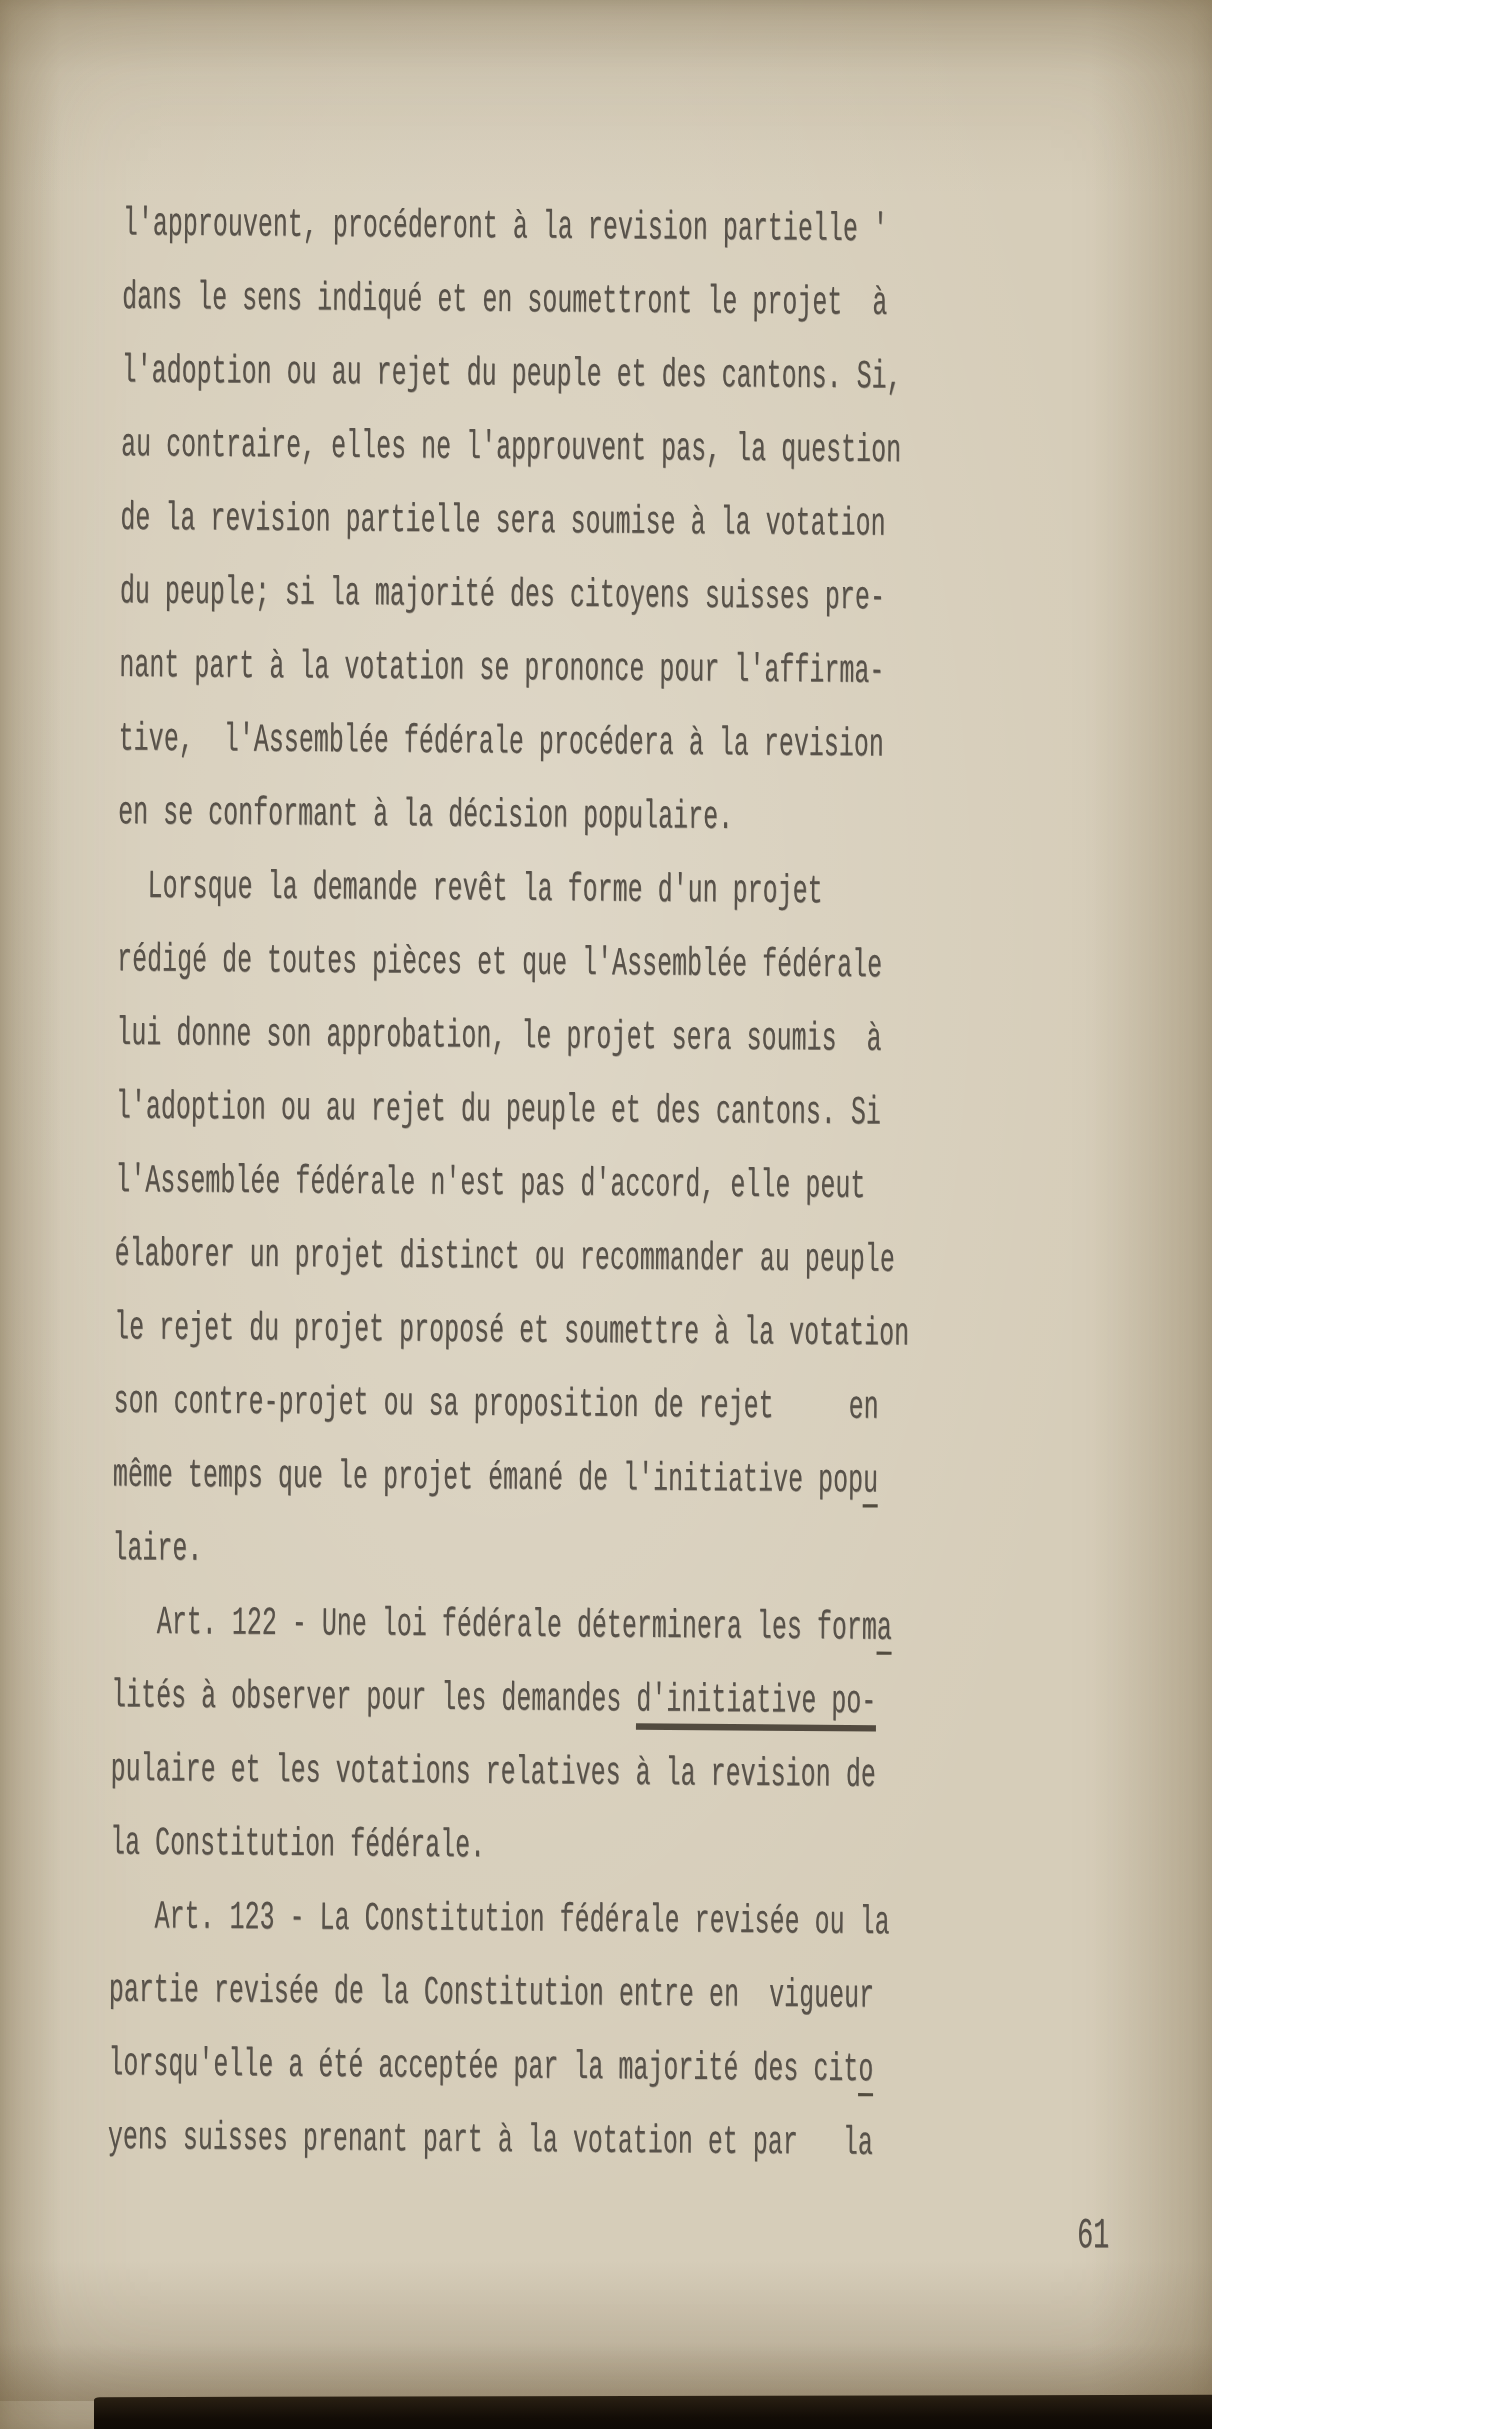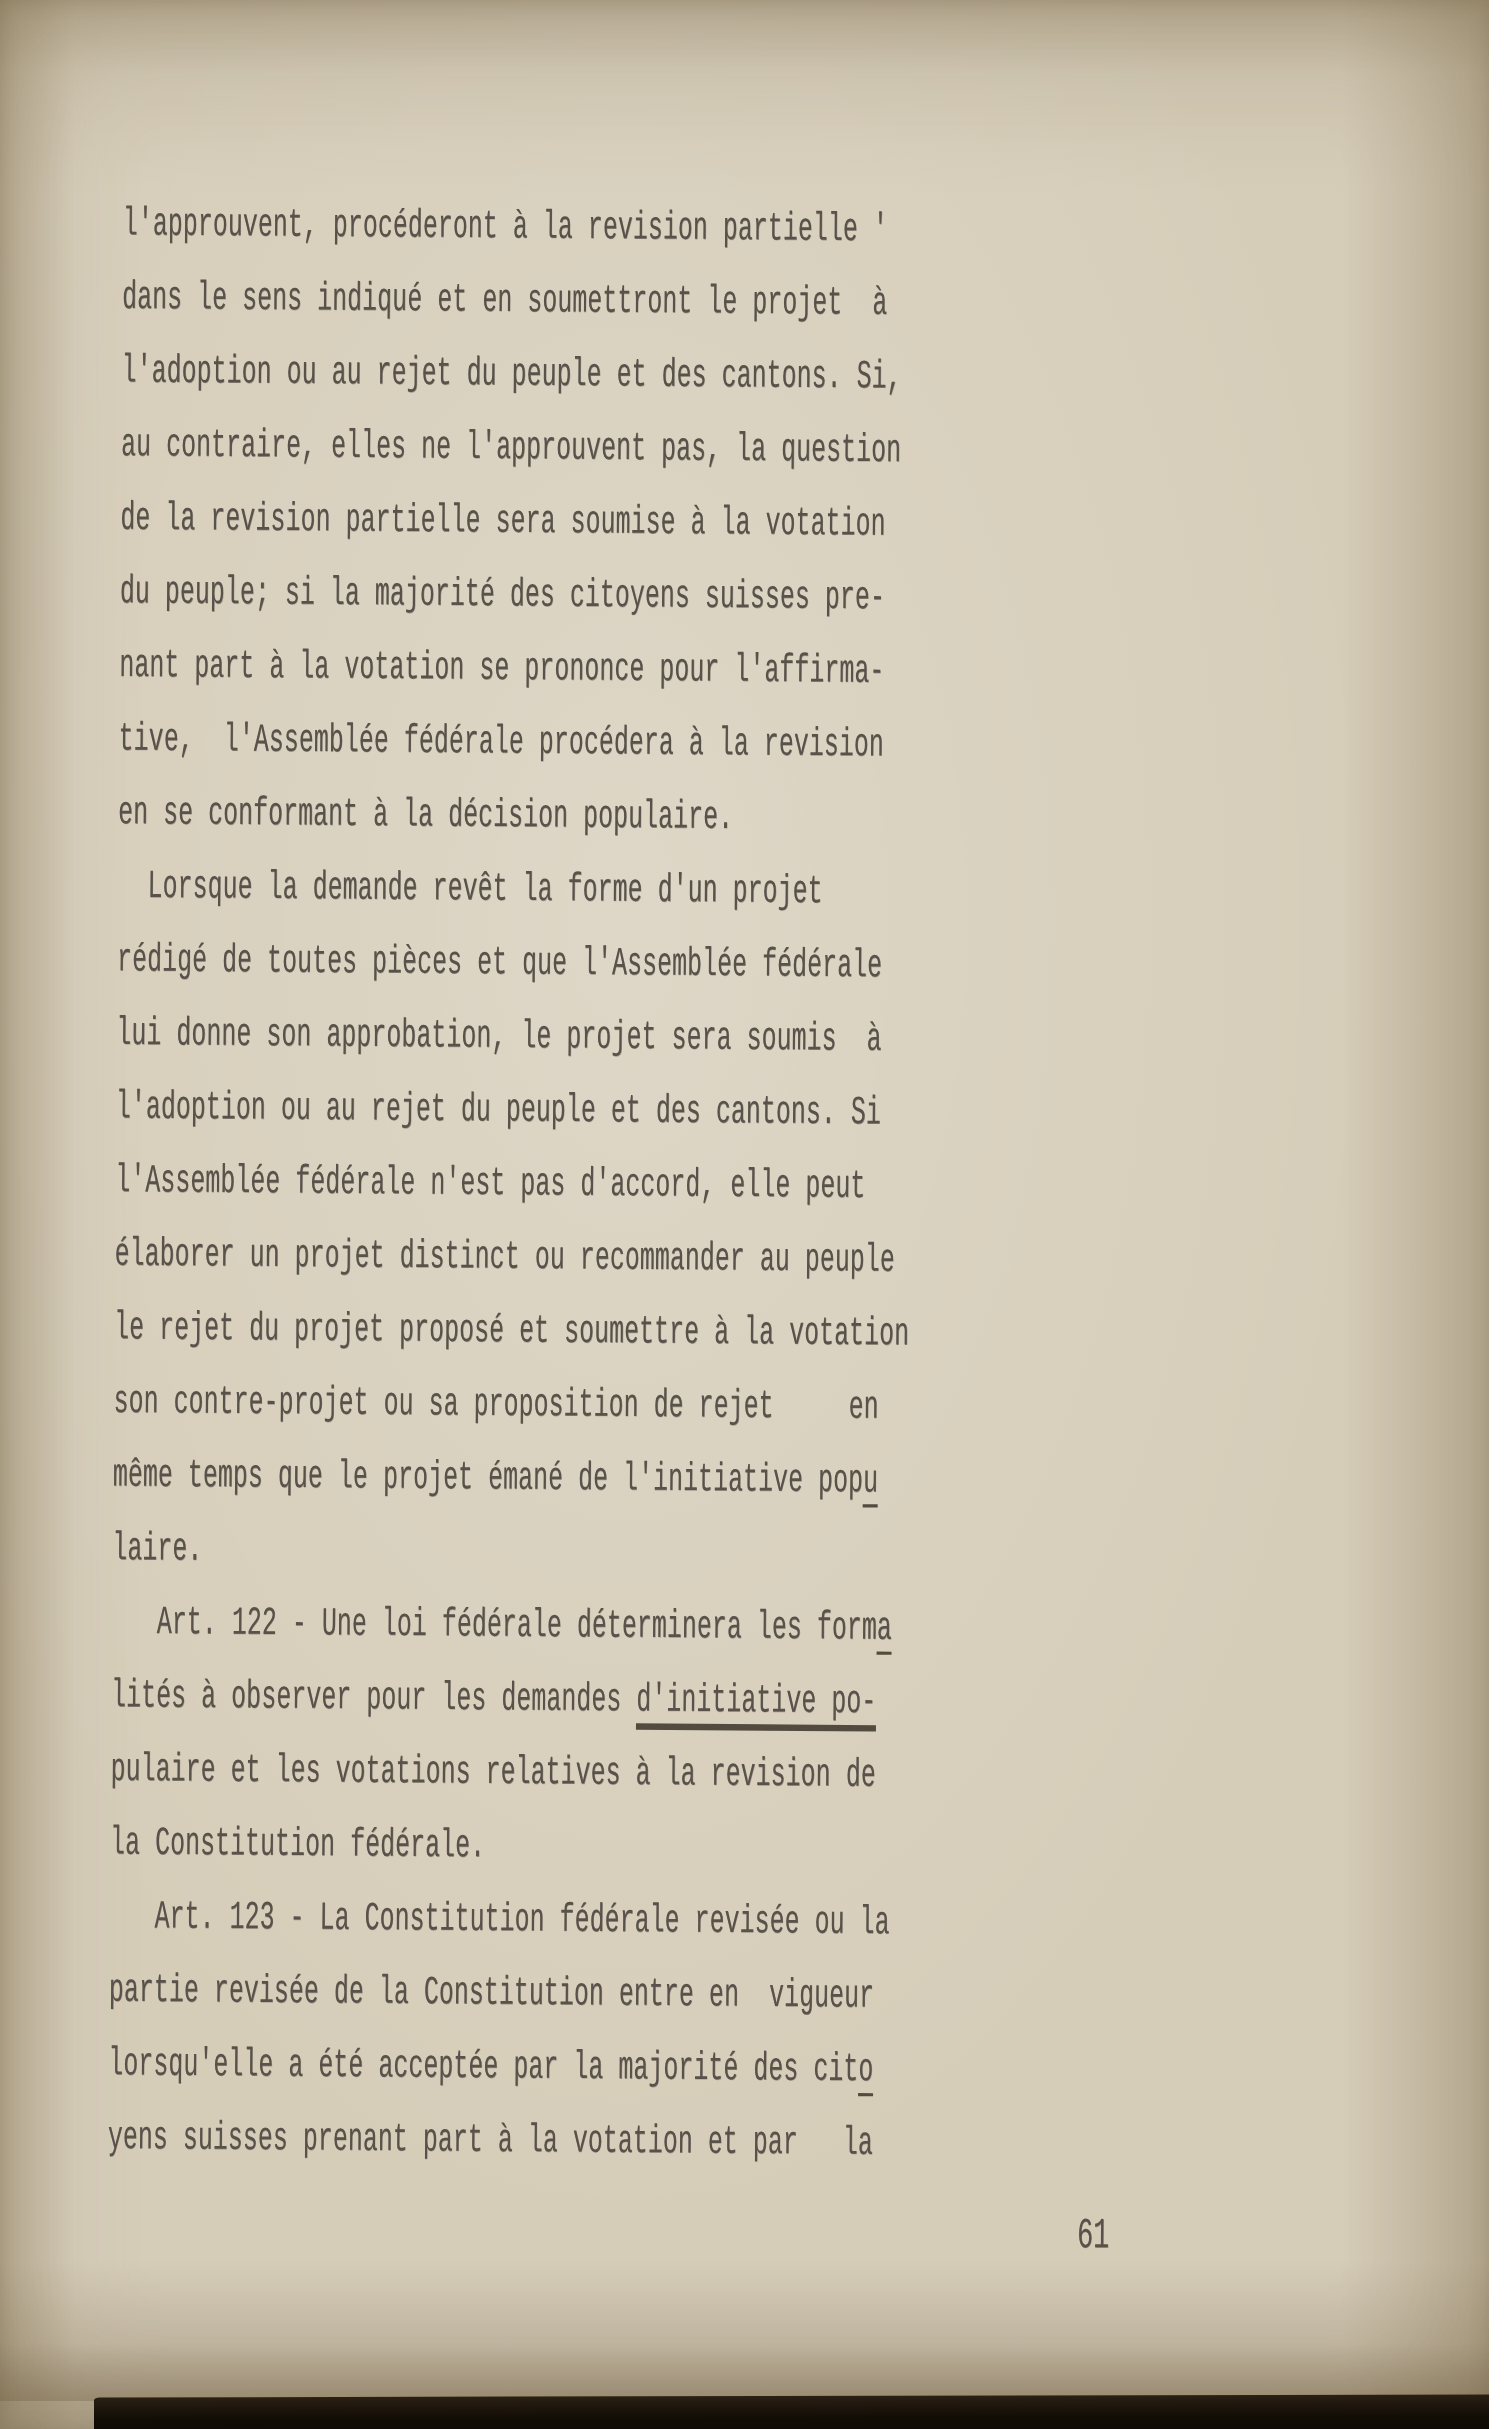--- a/index.html
+++ b/index.html
@@ -4,21 +4,21 @@
 <style>
   :root{
     --paper:#d6cdb9;
     --ink:#58524a;
   }
   *{margin:0;padding:0;box-sizing:border-box;}
   html,body{width:1504px;height:2430px;overflow:hidden;}
   body{font-family:"Liberation Mono","DejaVu Sans Mono",monospace;}
 
   .page{
-    position:relative;width:1489px;height:2430px;
+    position:relative;width:1212px;height:2430px;
     background:
       radial-gradient(ellipse at 42% 38%, rgba(255,255,255,0.20), rgba(255,255,255,0) 62%),
       linear-gradient(to right, rgba(125,105,70,0.28), rgba(125,105,70,0) 5%, rgba(125,105,70,0) 90%, rgba(125,105,70,0.25) 99%),
       linear-gradient(to bottom, rgba(120,100,65,0.30), rgba(120,100,65,0.08) 3%, rgba(120,100,65,0) 8%, rgba(120,100,65,0) 93%, rgba(100,80,50,0.30) 99%),
       var(--paper);
     box-shadow:inset 0 0 134px rgba(110,92,60,0.30), inset 0 0 19px rgba(95,78,50,0.25);
     overflow:hidden;
   }
 
   .rot{position:absolute;inset:0;transform:rotate(0.45deg);transform-origin:125px 192px;}

